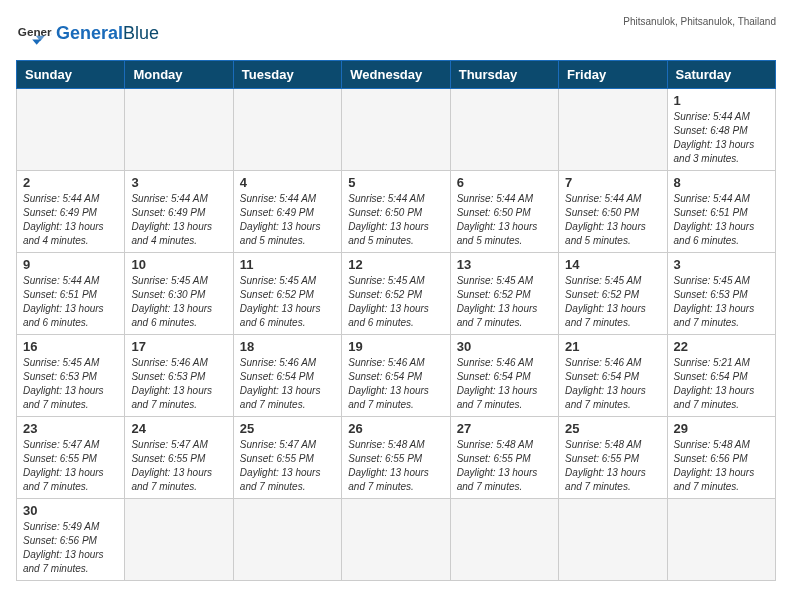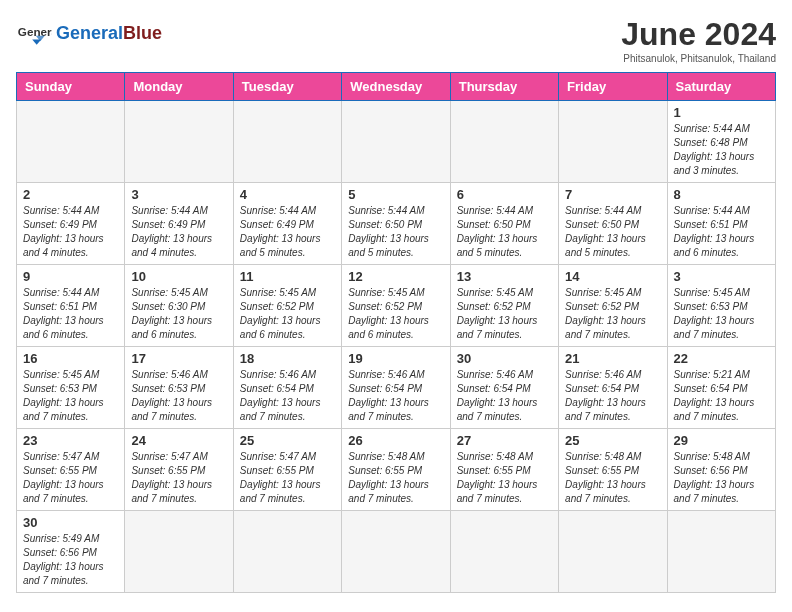--- a/index.html
+++ b/index.html
@@ -55,21 +55,21 @@
       color: #555;
     }
 
     .calendar {
       width: 100%;
       border-collapse: collapse;
       border: 1px solid #ccc;
     }
 
     .calendar th {
-      background-color: #ec4899;
+      background-color: #0c4a6e;
       color: #fff;
       font-size: 13px;
       font-weight: bold;
       text-align: left;
       padding: 6px 8px;
       border: 1px solid #1a6bba;
     }
 
     .calendar td {
       border: 1px solid #ccc;
@@ -105,25 +105,24 @@
 <body>
 
 <div class="header-section">
   <div class="logo">
     <svg class="logo-icon" viewBox="0 0 40 40">
       <text x="2" y="22" font-size="13" font-weight="bold" fill="#333">General</text>
       <polygon points="18,26 28,26 23,32" fill="#1a6bba"></polygon>
       <polygon points="22,22 32,22 27,28" fill="#1a6bba" opacity="0.7"></polygon>
     </svg>
     <div class="logo-text">
-      <div><span>General</span><span style="color:#7f1d1d;font-weight:bold">Blue</span></div>
+      <div><span>General</span><span style="color:#0c4a6e;font-weight:normal">Blue</span></div>
     </div>
   </div>
   <div class="title-block">
-    <div class="month-title">June 2024</div>
     <div class="subtitle">Phitsanulok, Phitsanulok, Thailand</div>
   </div>
 </div>
 
 <table class="calendar">
   <thead>
     <tr>
     <th>Sunday</th>
         <th>Monday</th>
         <th>Tuesday</th>

